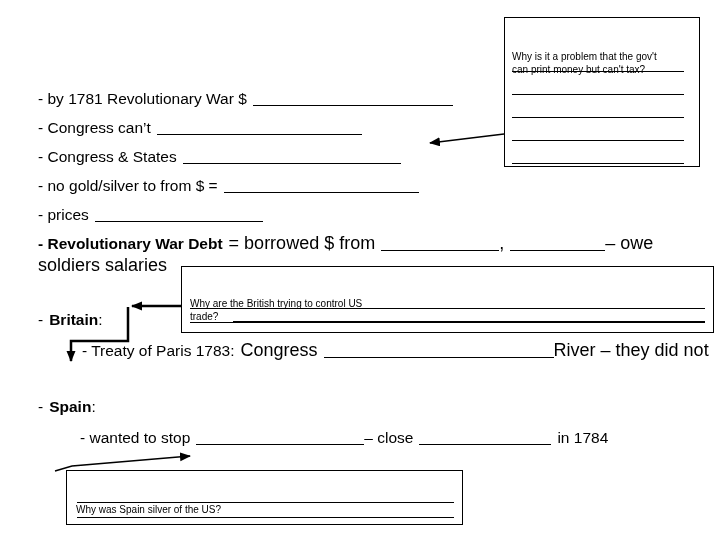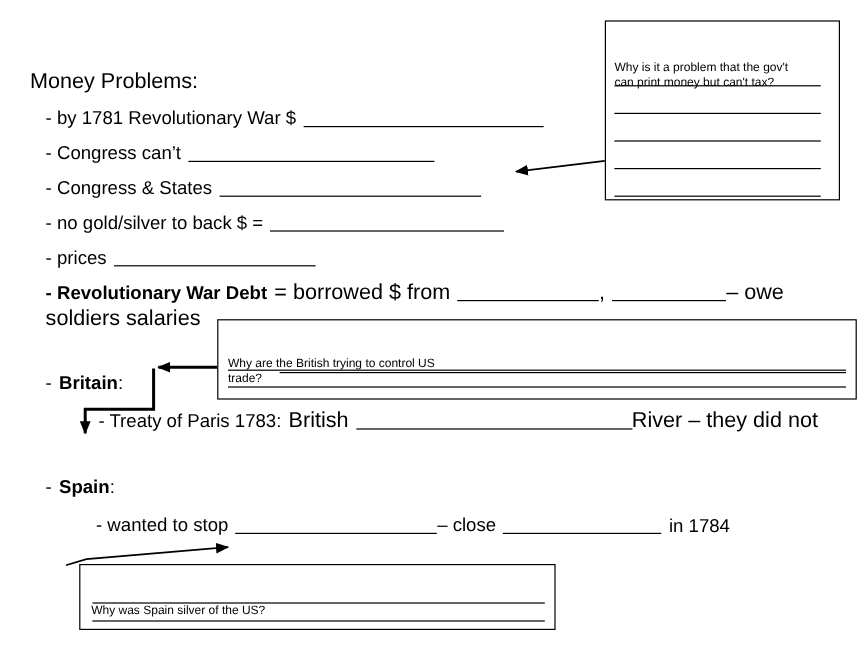--- a/index.html
+++ b/index.html
@@ -17,49 +17,48 @@
   .sm{font-size:18px;}
   .bl{
     display:inline-block;height:0.95em;
     border-bottom:1.5px solid #000;
     position:relative;top:2px;margin-left:6px;
   }
   .gap{margin-left:6px;}
   .box{position:absolute;background:#fff;}
   .qtext{font-size:10px;line-height:1.25;margin-top:27px;}
   .qline{position:absolute;border-top:1.2px solid #000;height:0;}
-  .flexrow{position:absolute;display:flex;align-items:flex-start;gap:15px;}
+  .flexrow{position:absolute;display:flex;align-items:flex-end;gap:15px;}
   .flexblank{flex:1;border-bottom:1px solid #000;margin-bottom:1px;}
   svg.overlay{position:absolute;left:0;top:0;pointer-events:none;}
 </style>
 </head>
 <body>
 
 <div class="slide">
 
-  <div class="t heading" style="left:25px;top:57px">Money Problems:</div>
 
   <div class="t" style="left:38px;top:88px"><span>- by 1781 Revolutionary War $</span><span class="bl" style="width:200px"></span></div>
 
   <div class="t" style="left:38px;top:117px"><span>- Congress can’t</span><span class="bl" style="width:205px"></span></div>
 
   <div class="t" style="left:38px;top:146px"><span>- Congress &amp; States</span><span class="bl" style="width:218px"></span></div>
 
-  <div class="t" style="left:38px;top:175px"><span>- no gold/silver to back $ =</span><span class="bl" style="width:195px"></span></div>
+  <div class="t" style="left:38px;top:175px"><span>- no gold/silver to from $ =</span><span class="bl" style="width:195px"></span></div>
 
   <div class="t" style="left:38px;top:204px"><span>- prices</span><span class="bl" style="width:168px"></span></div>
 
   <div class="t" style="left:38px;top:233px"><span class="b">- Revolutionary War Debt</span><span class="sm gap">= borrowed $ from</span><span class="bl" style="width:118px"></span><span class="sm">,</span><span class="bl" style="width:95px"></span><span class="sm">– owe</span></div>
 
   <div class="t sm" style="left:38px;top:255px">soldiers salaries</div>
 
 
   <div class="t" style="left:38px;top:311px"><span>-</span><span class="b gap">Britain</span><span>:</span></div>
 
-  <div class="t" style="left:82px;top:340px"><span>- Treaty of Paris 1783:</span><span class="sm gap">British</span><span class="bl" style="width:230px"></span><span class="sm">River – they did not</span></div>
+  <div class="t" style="left:82px;top:340px"><span>- Treaty of Paris 1783:</span><span class="sm gap">Congress</span><span class="bl" style="width:230px"></span><span class="sm">River – they did not</span></div>
 
 
   <div class="t" style="left:38px;top:398px"><span>-</span><span class="b gap">Spain</span><span>:</span></div>
 
   <div class="t" style="left:80px;top:427px"><span>- wanted to stop</span><span class="bl" style="width:168px"></span><span>– close</span><span class="bl" style="width:132px"></span><span class="gap">in 1784</span></div>
 
   <div class="box" style="left:504px;top:17px;width:194px;height:148px;border:1.5px solid #000;">
     <div class="qtext" style="position:absolute;left:7px;top:6px;right:5px;">Why is it a problem that the gov't</div>
     <div class="qtext" style="position:absolute;left:7px;top:19px;right:5px;">can print money but can't tax?</div>
     <div class="qline" style="left:7px;width:172px;top:53px;"></div>

